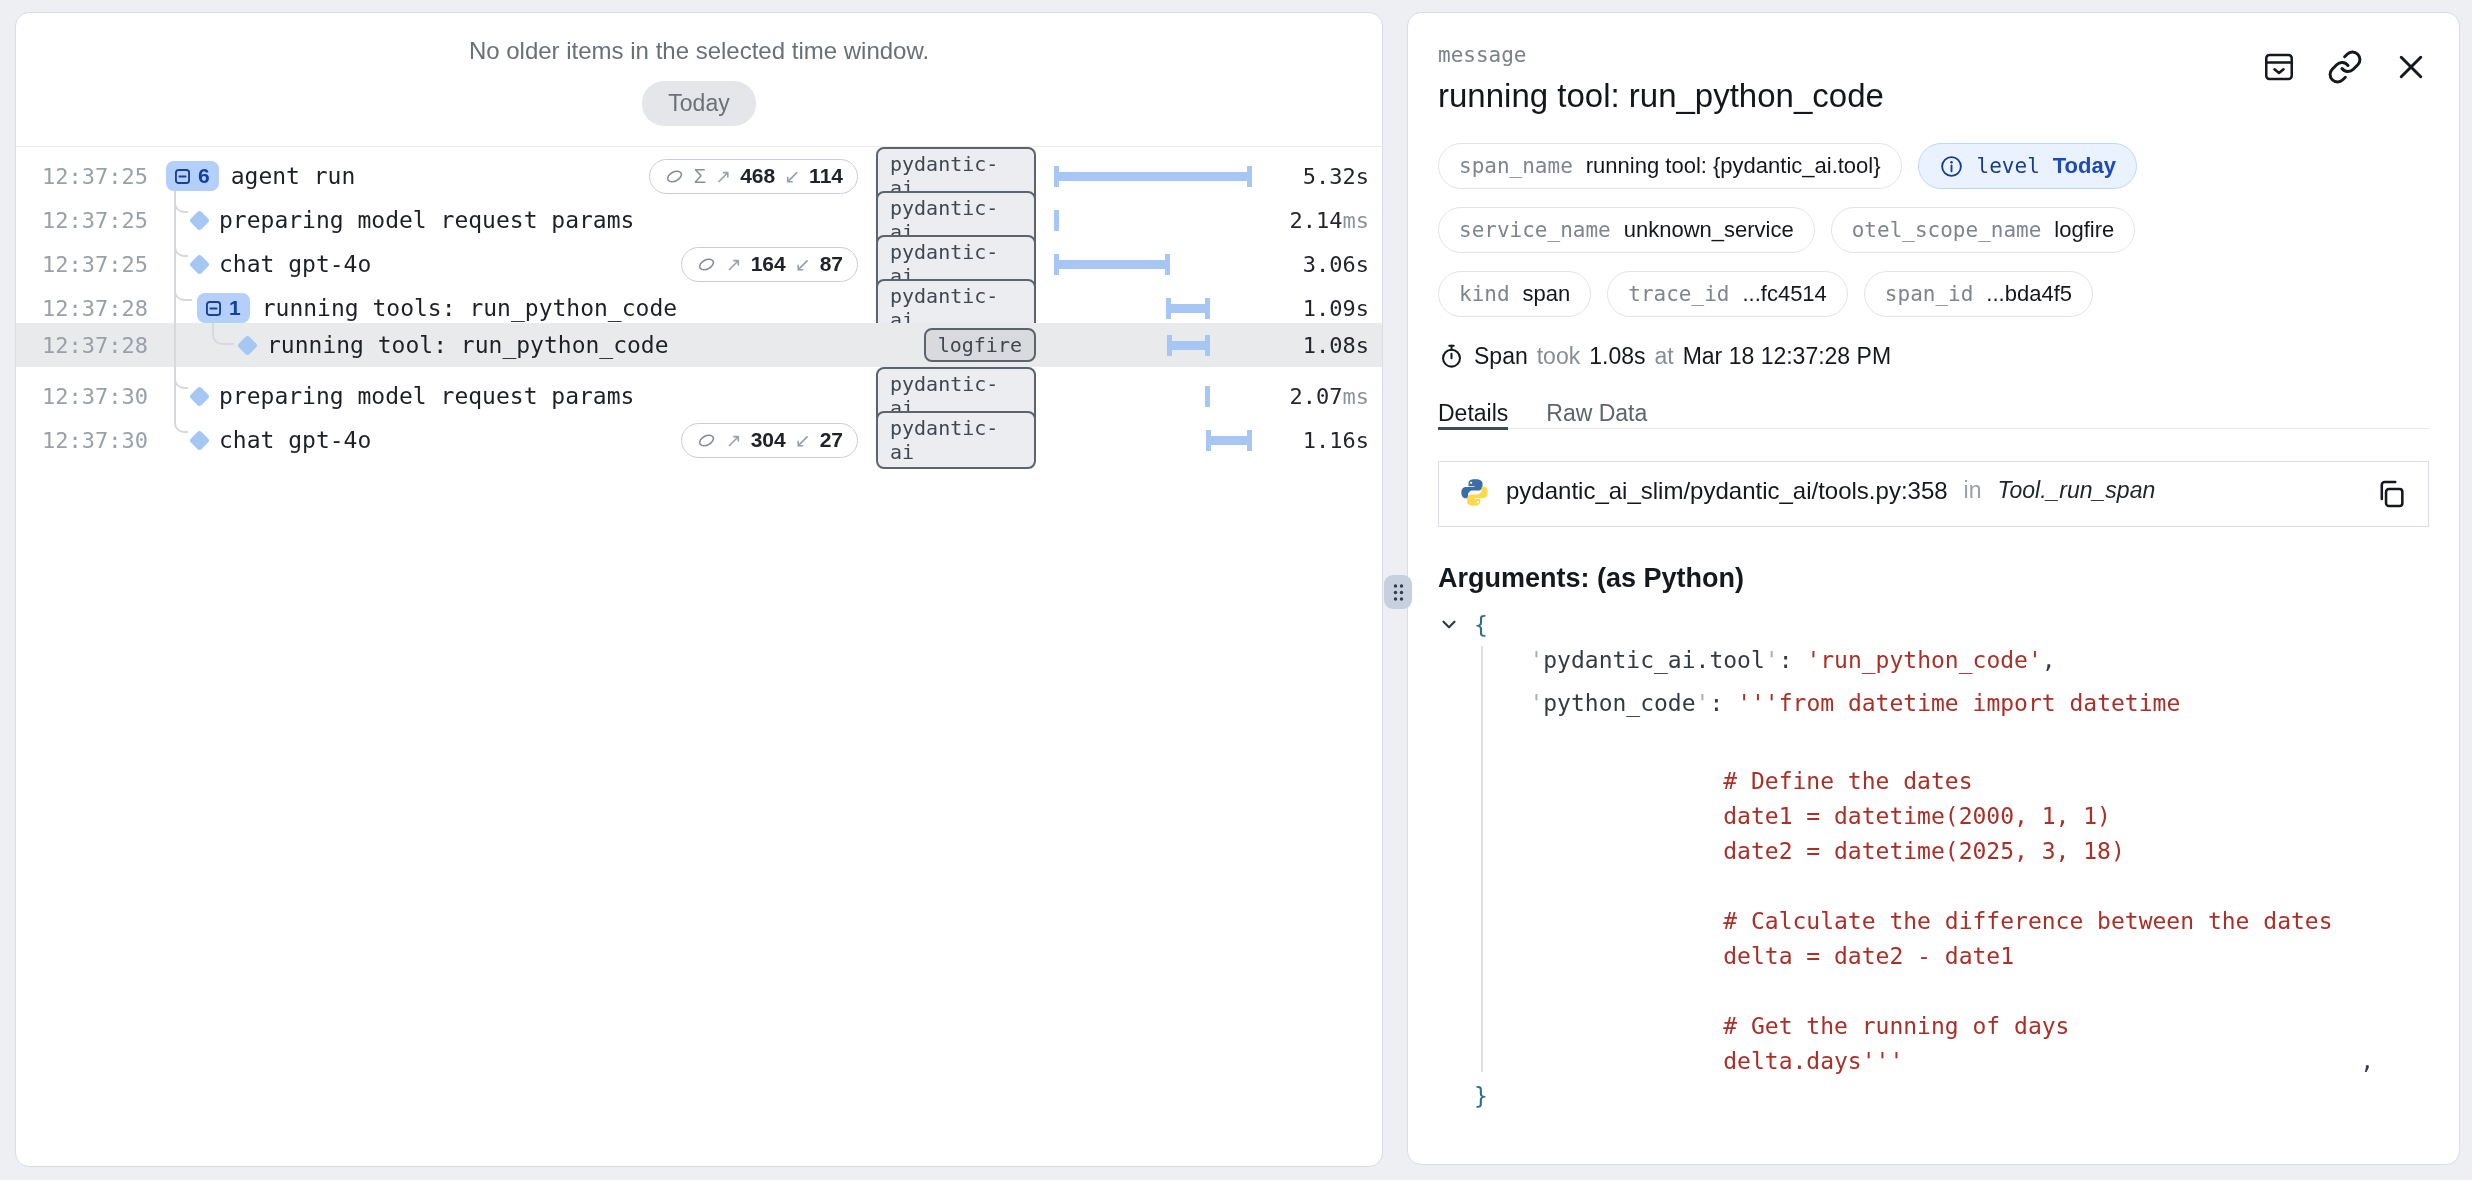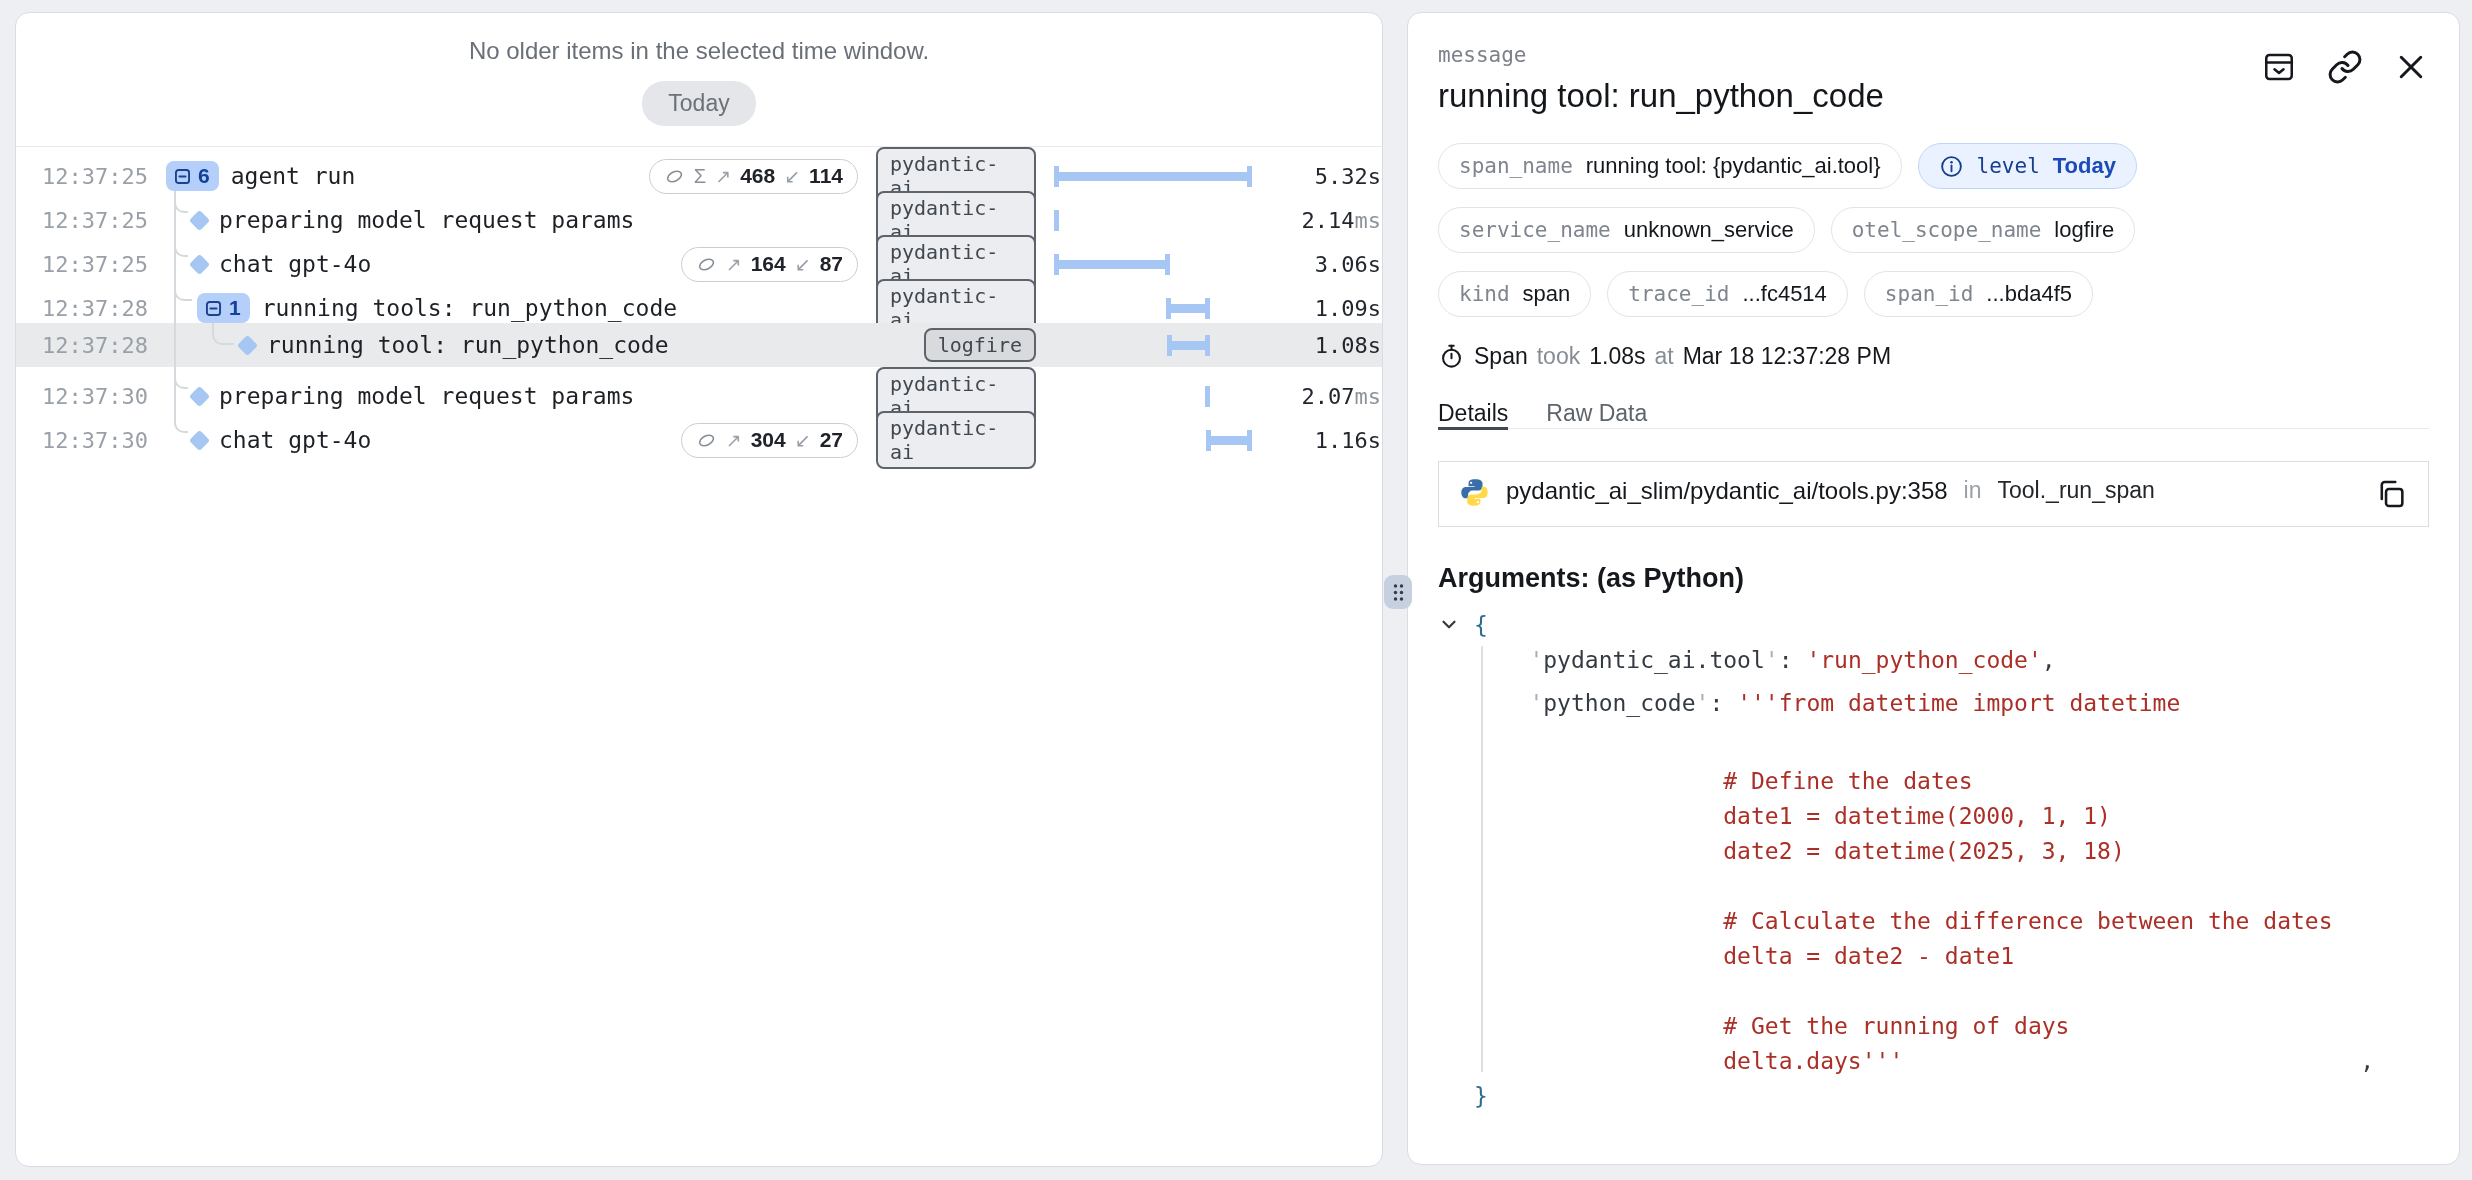--- a/index.html
+++ b/index.html
@@ -66,21 +66,21 @@
   }
   .tag-chip.dark { background:#d8dadd; }
   .cell-tl { position:relative; height:100%; }
   .tl-track { position:absolute; left:20px; right:26px; top:0; bottom:0; }
   .tl-bar { position:absolute; top:50%; margin-top:-4.5px; height:9px; background:#a6c6f3; }
   .tl-bar::before, .tl-bar::after {
     content:""; position:absolute; top:-6px; width:5px; height:21px; background:#a6c6f3;
   }
   .tl-bar::before { left:-2px; } .tl-bar::after { right:-2px; }
   .tl-tick { position:absolute; top:50%; margin-top:-10.5px; width:5px; height:21px; background:#a6c6f3; }
-  .cell-dur { text-align:right; padding-right:0px; font-size:22px; color:#23272d; white-space:nowrap; }
+  .cell-dur { text-align:right; padding-right:12px; font-size:22px; color:#23272d; white-space:nowrap; }
   .cell-dur .unit-ms { color:#8d939b; }
   
   .grip {
     position:absolute; left:1384px; top:575px; width:28px; height:34px;
     background:#c6d0de; border-radius:9px; display:flex; align-items:center; justify-content:center;
     cursor:col-resize; z-index:5;
   }
   
   .right-card { left:1407px; top:12px; width:1053px; height:1153px; padding:30px 30px 0 30px; overflow:hidden; }
   .detail-head { display:flex; justify-content:space-between; align-items:flex-start; }
@@ -103,21 +103,21 @@
   .t-dark { color:#14171c; } .t-gray { color:#878d95; }
   .tabs { display:flex; gap:38px; margin-top:30px; border-bottom:1.5px solid #e8eaee; }
   .tab { font-size:23px; color:#5e646c; cursor:pointer; }
   .tab.active { color:#15181d; border-bottom:3.5px solid #3f4a56; margin-bottom:-2px; }
   .loc-box {
     margin-top:32px; border:1.5px solid #dadde4; border-radius:0;
     padding:15px 20px; display:flex; align-items:flex-start; gap:16px; cursor:pointer;
   }
   .loc-path { font-size:24px; color:#15181c; }
   .loc-in { font-size:23px; color:#9aa0a8; }
-  .loc-fn { font-size:23px; color:#22262b; }
+  .loc-fn { font-size:23px; color:#22262b; font-style:italic; }
   .copy-btn { margin-left:auto; background:none; border:none; cursor:pointer; line-height:0; }
   .args-h { margin-top:36px; font-size:27px; font-weight:700; color:#15181c; }
   .code-block { position:relative; margin-top:14px; padding-left:36px;
     font-family:"DejaVu Sans Mono", monospace; font-size:23px; }
   .fold { position:absolute; left:0; top:5px; background:none; border:none; cursor:pointer; line-height:0; }
   .cb-guide { position:absolute; left:43px; top:38px; bottom:42px; border-left:2px solid #dcdfe4; }
   .cl { white-space:pre; line-height:35px; min-height:35px; }
   .cl.entry { margin-bottom:8px; }
   .tok-brace { color:#2c6e8f; }
   .tok-k { color:#343a42; }

